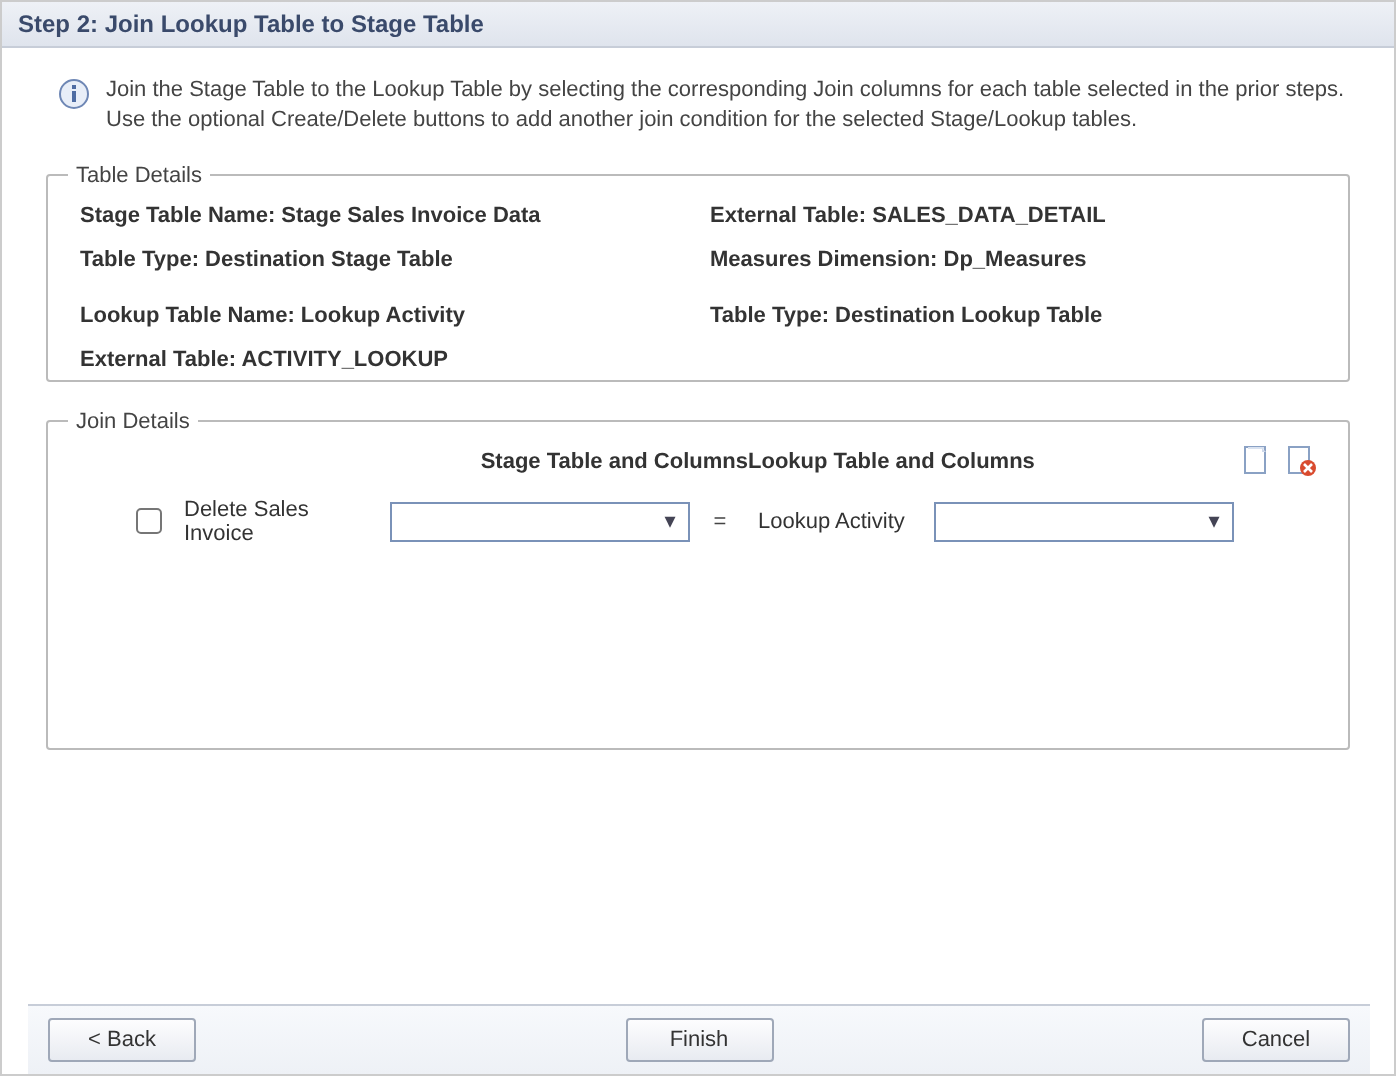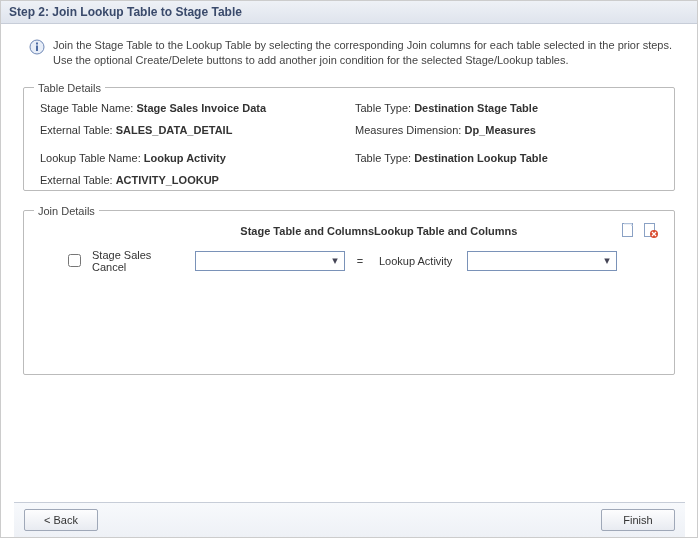--- a/index.html
+++ b/index.html
@@ -46,21 +46,21 @@
     padding: 0 4px;
   }
   .details-grid {
     display: grid;
     grid-template-columns: 1fr 1fr;
     row-gap: 10px;
     column-gap: 12px;
     padding: 8px 6px 4px 6px;
   }
   .details-grid .cell { white-space: nowrap; font-size: 11px;}
-  .details-grid .lbl { font-weight: normal; }
+  .details-grid .lbl { font-weight: bold; }
   .details-grid .val { font-weight: bold; }
   .join-area {
     min-height: 170px;
     padding-top: 6px;
   }
   .join-header {
     display: flex;
     align-items: center;
     margin-bottom: 10px;
   }
@@ -133,24 +133,24 @@
     <div>Join the Stage Table to the Lookup Table by selecting the corresponding Join columns for each table selected in the prior steps. Use the optional Create/Delete buttons to add another join condition for the selected Stage/Lookup tables.</div>
   </div>
 
   <fieldset>
     <legend>Table Details</legend>
     <div class="details-grid">
       <div class="cell">
         <span class="lbl">Stage Table Name: </span><span class="val">Stage Sales Invoice Data</span>
       </div>
       <div class="cell">
+        <span class="lbl">External Table: </span><span class="val">SALES_DATA_DETAIL</span>
+      </div>
+      <div class="cell">
         <span class="lbl">Table Type: </span><span class="val">Destination Stage Table</span>
-      </div>
-      <div class="cell">
-        <span class="lbl">External Table: </span><span class="val">SALES_DATA_DETAIL</span>
       </div>
       <div class="cell">
         <span class="lbl">Measures Dimension: </span><span class="val">Dp_Measures</span>
       </div>
       <div class="cell" style="margin-top:6px;">
         <span class="lbl">Lookup Table Name: </span><span class="val">Lookup Activity</span>
       </div>
       <div class="cell" style="margin-top:6px;">
         <span class="lbl">Table Type: </span><span class="val">Destination Lookup Table</span>
       </div>
@@ -180,33 +180,34 @@
             <rect x="1.5" y="0.5" width="10" height="13" fill="#fff" stroke="#8aa1c4"></rect>
             <circle cx="11" cy="11" r="4" fill="#d94b2f"></circle>
             <path d="M9 9 L13 13 M13 9 L9 13" stroke="#fff" stroke-width="1.3"></path>
           </svg>
         </span>
       </div>
     </div>
 
     <div class="join-row">
       <input type="checkbox" class="chk" style="">
-      <span class="table-label">Stage Sales Cancel</span>
+      <span class="table-label">Delete Sales Invoice</span>
       <span class="combo combo1">
         <span></span>
         <span class="chev">▾</span>
       </span>
       <span class="eq">=</span>
       <span class="lookup-label">Lookup Activity</span>
       <span class="combo combo2">
         <span></span>
         <span class="chev">▾</span>
       </span>
     </div>
 
   </fieldset>
 
 </div>
 
 <div class="footer">
   <button class="btn">&lt; Back</button>
   <button class="btn">Finish</button>
+  <button class="btn">Cancel</button>
 </div>
 
 </body></html>

